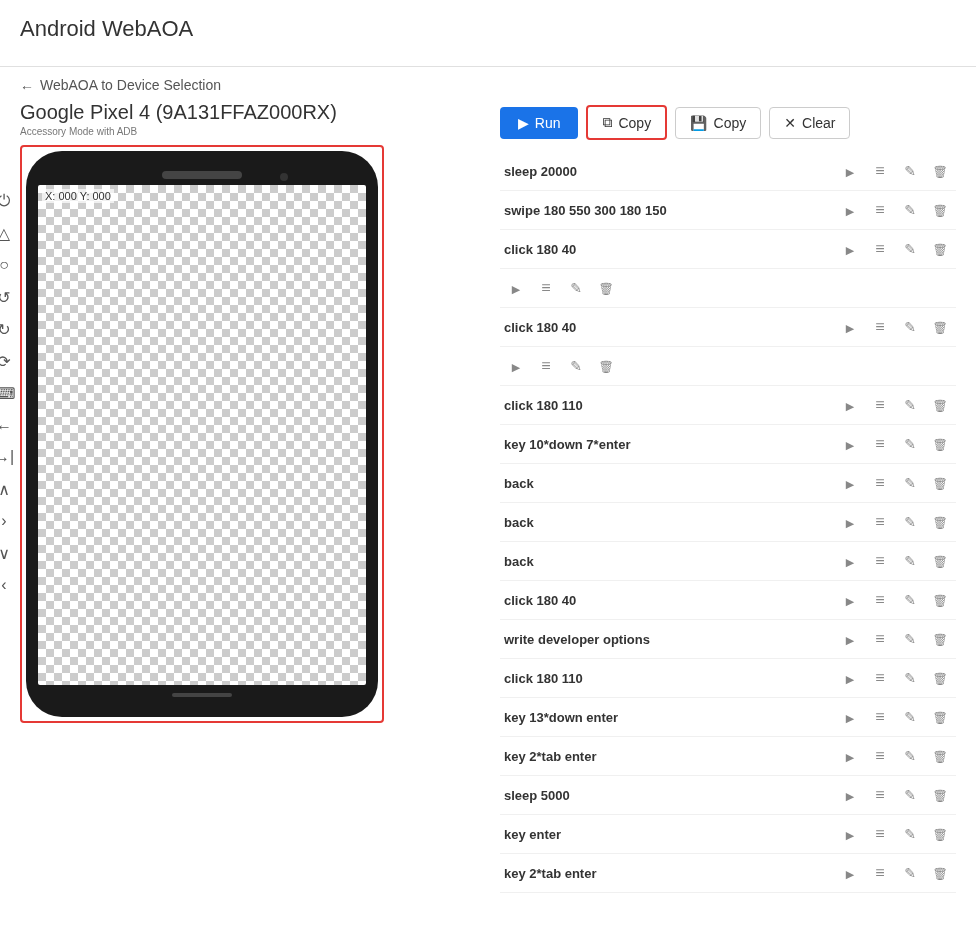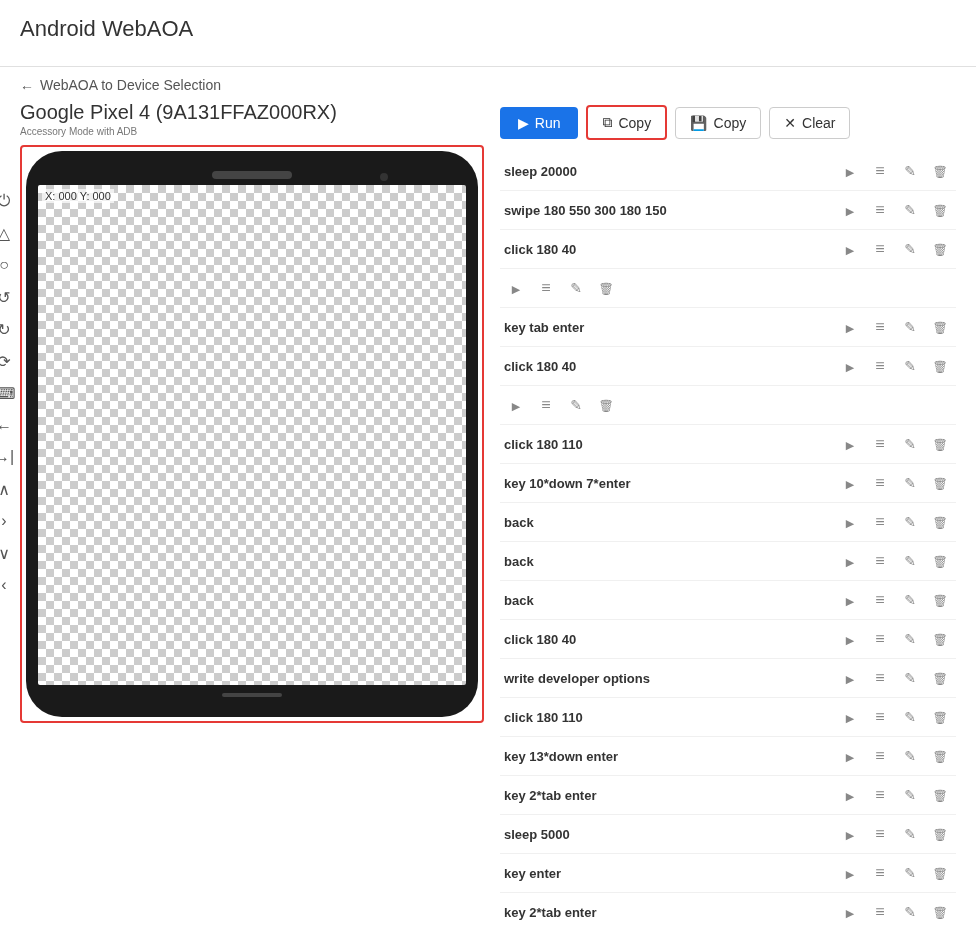--- a/index.html
+++ b/index.html
@@ -49,21 +49,21 @@
     }
 
     .device-frame-wrapper {
       border: 2px solid #e53935;
       border-radius: 4px;
       display: inline-block;
       position: relative;
     }
 
     .device-phone {
-      width: 452px;
+      width: 352px;
       background: #1a1a1a;
       border-radius: 36px;
       padding: 20px 12px;
       position: relative;
       margin: 4px;
     }
 
     .phone-speaker {
       width: 80px;
       height: 8px;
@@ -370,37 +370,20 @@
             </button>
       <button class="cmd-icon-btn">
               <span class="edit-icon"></span>
             </button>
       <button class="cmd-icon-btn">
               <span class="delete-icon"></span>
             </button>
     </div>
   </div>
         <div class="command-row">
-    <span class="command-text">key tab enter</span>
-    <div class="cmd-actions">
-      <button class="cmd-icon-btn">
-              <span class="play-icon"></span>
-            </button>
-      <button class="cmd-icon-btn">
-              <span class="list-icon"></span>
-            </button>
-      <button class="cmd-icon-btn">
-              <span class="edit-icon"></span>
-            </button>
-      <button class="cmd-icon-btn">
-              <span class="delete-icon"></span>
-            </button>
-    </div>
-  </div>
-        <div class="command-row">
     <span class="command-text">click 180 40</span>
     <div class="cmd-actions">
       <button class="cmd-icon-btn">
               <span class="play-icon"></span>
             </button>
       <button class="cmd-icon-btn">
               <span class="list-icon"></span>
             </button>
       <button class="cmd-icon-btn">
               <span class="edit-icon"></span>

